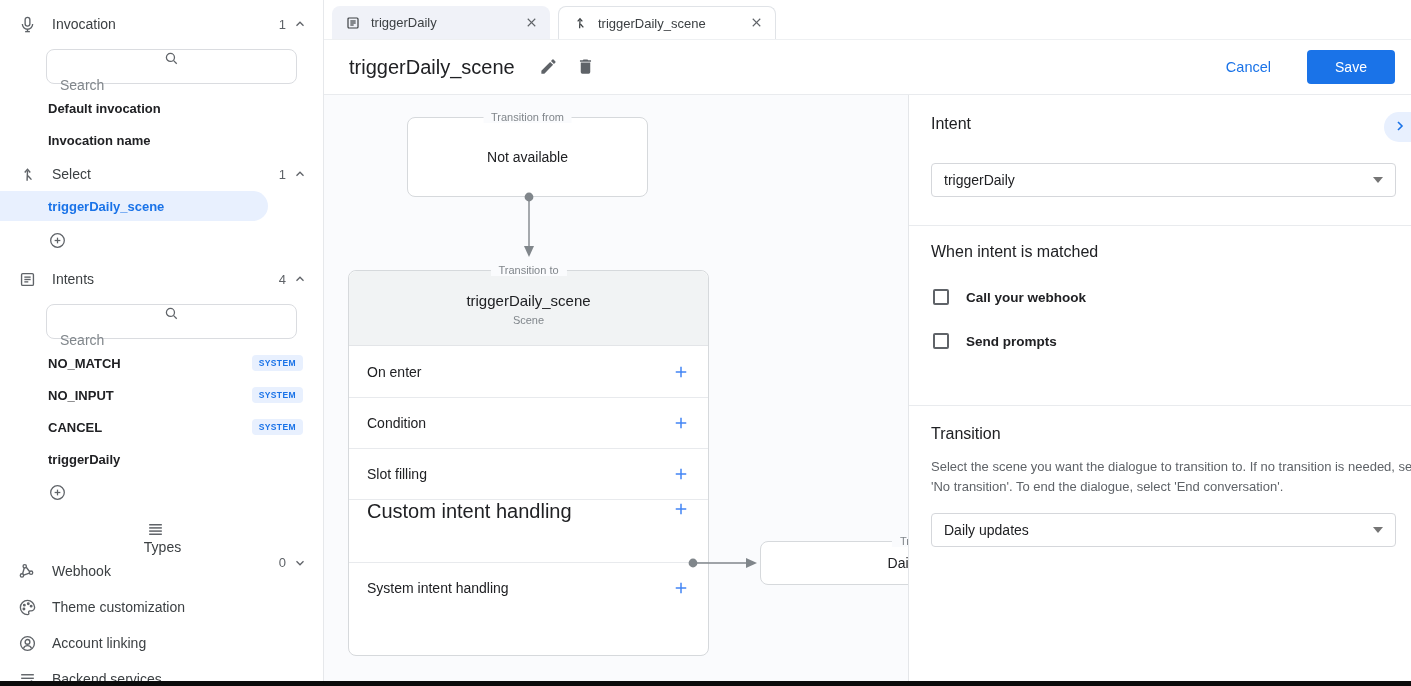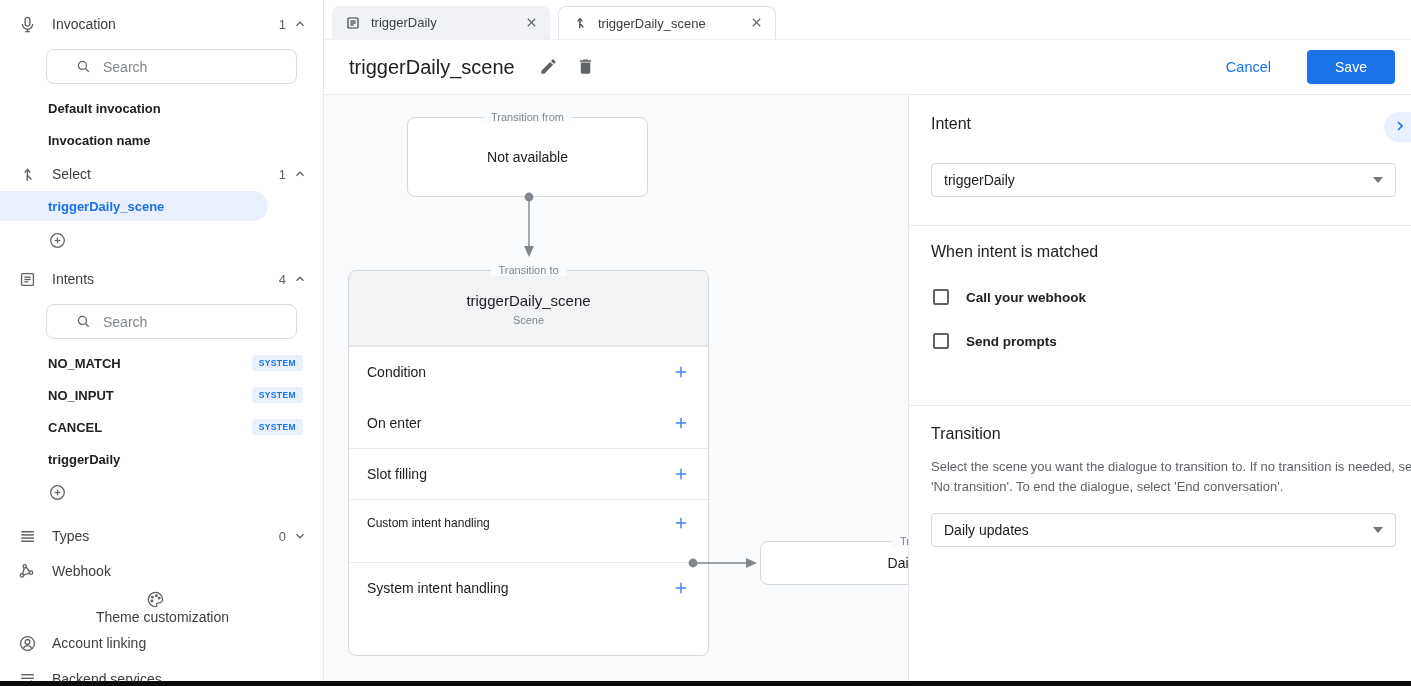--- a/index.html
+++ b/index.html
@@ -11,21 +11,21 @@
     -webkit-font-smoothing:antialiased;
   }
   .app { position:relative; display:flex; width:1411px; height:686px; }
 
   
   .sidebar { width:324px; background:#fff; border-right:1px solid #e6e8eb; padding-top:10px; overflow:hidden; flex:none; }
   .side-row { display:flex; align-items:center; height:28px; padding:0 16px 0 18px; color:#3c4043; font-size:14px; }
   .side-row .icon { width:20px; height:20px; margin-right:14px; color:#5f6368; flex:none; display:flex; align-items:center; }
   .side-count { margin-left:auto; display:flex; align-items:center; gap:7px; color:#5f6368; font-size:13px; }
   .side-count .icon { width:14px; height:14px; margin:0; }
-  .side-search { margin:11px 26px 8px 46px; height:35px; border:1px solid #dadce0; border-radius:8px; display:flex; align-items:center; padding:0 28px; gap:9px; background:#fff; }
+  .side-search { margin:11px 26px 8px 46px; height:35px; border:1px solid #dadce0; border-radius:8px; display:flex; align-items:center; padding:0 11px; gap:9px; background:#fff;flex-direction:column; }
   .side-search svg { flex:none; color:#5f6368; }
   .side-search input { border:none; outline:none; font-family:inherit; font-size:14px; color:#3c4043; width:100%; background:transparent; }
   .side-search input::placeholder { color:#80868b; }
   .side-item { padding-left:48px; padding-right:20px; height:32px; display:flex; align-items:center; font-size:13px; font-weight:700; color:#202124; }
   .side-item.selected { background:#e8f0fe; color:#1a73e8; border-radius:0 20px 20px 0; width:268px; height:30px; margin:3px 0 2px 0; }
   .badge { margin-left:auto; background:#e8f0fe; color:#1a73e8; font-size:8.5px; font-weight:700; letter-spacing:.4px; padding:3px 7px; border-radius:4px; }
   .side-plus { padding-left:48px; height:34px; display:flex; align-items:center; color:#5f6368; }
   .gap8 { height:8px; } .gap4 { height:4px; } .gap10 { height:10px; }
 
   
@@ -55,21 +55,21 @@
   #boxA { left:83px; top:22px; width:241px; height:80px; }
   #boxA .center-text { position:absolute; left:0; right:0; top:31px; text-align:center; font-size:14px; color:#202124; }
   #boxB { left:24px; top:175px; width:361px; height:386px; }
   .card-head { height:75px; background:#f1f3f4; border-bottom:1px solid #e3e5e8; border-radius:8px 8px 0 0; text-align:center; }
   .card-title { padding-top:21px; font-size:15px; color:#202124; }
   .card-sub { padding-top:5px; font-size:11px; color:#80868b; }
   .card-row { height:51px; display:flex; align-items:center; padding:0 18px; font-size:14px; color:#202124; border-top:1px solid #e8eaed; }
   .card-row.first { border-top:none; }
   .plusbtn { margin-left:auto; width:18px; height:18px; color:#4285f4; background:none; border:none; padding:0; cursor:pointer; display:flex; align-items:center; }
   .card-section { border-top:1px solid #e8eaed; padding-bottom:16px; }
-  .card-row-label { height:46px; display:flex; align-items:center; padding:0 18px; font-size:12px; }
+  .card-row-label { height:46px; display:flex; align-items:flex-start; padding:0 18px; font-size:20px; }
   .matched-box { margin:0 16px; height:43px; border:1.5px solid #1a73e8; background:#e8f0fe; border-radius:6px; display:flex; align-items:center; padding:0 14px; font-size:13px; color:#202124; }
   #boxC { left:436px; top:446px; width:340px; height:44px; }
   #boxC .center-text { position:absolute; left:0; right:0; top:13px; text-align:center; font-size:14px; color:#202124; }
   .arrow-svg { position:absolute; overflow:visible; }
 
   
   .panel { flex:1; background:#fff; border-left:1px solid #e4e6e9; position:relative; overflow:hidden; }
   .panel h3 { margin:0; font-size:16px; font-weight:400; color:#202124; position:absolute; left:22px; }
   .pdivider { position:absolute; left:0; right:0; height:1px; background:#e9ebee; }
   .dropdown { position:absolute; left:22px; right:15px; height:34px; border:1px solid #d5d7db; border-radius:4px; display:flex; align-items:center; padding:0 12px; font-size:14px; color:#202124; background:#fff; cursor:pointer; }
@@ -197,21 +197,21 @@
 
     <div class="side-plus">
       <svg viewBox="0 0 24 24" width="19" height="19" fill="none" stroke="currentColor" stroke-width="1.6">
           <circle cx="12" cy="12" r="8.6"></circle>
           <line x1="12" y1="8.4" x2="12" y2="15.6"></line>
           <line x1="8.4" y1="12" x2="15.6" y2="12"></line>
         </svg>
     </div>
     <div class="gap10"></div>
 
-    <div class="side-row" style="height:34px;">
+    <div class="side-row" style="height:34px;flex-direction:column;">
       <span class="icon">
         <svg viewBox="0 0 24 24" width="19" height="19" fill="none" stroke="currentColor" stroke-width="1.9">
             <line x1="4" y1="6" x2="20" y2="6"></line>
             <line x1="4" y1="10" x2="20" y2="10"></line>
             <line x1="4" y1="14" x2="20" y2="14"></line>
             <line x1="4" y1="18" x2="20" y2="18"></line>
           </svg>
       </span>
       <span>Types</span>
       <span class="side-count">
@@ -231,21 +231,21 @@
             <circle cx="5" cy="17" r="2.1"></circle>
             <circle cx="16.5" cy="13.5" r="2.1"></circle>
             <line x1="7.9" y1="7.6" x2="5.8" y2="14.9"></line>
             <line x1="10.4" y1="6.6" x2="14.8" y2="12.3"></line>
             <line x1="7.1" y1="16.5" x2="14.4" y2="14.1"></line>
           </svg>
       </span>
       <span>Webhook</span>
     </div>
 
-    <div class="side-row" style="height:36px;flex-direction:column;">
+    <div class="side-row" style="height:36px;">
       <span class="icon">
         <svg viewBox="0 0 24 24" width="19" height="19" fill="none" stroke="currentColor" stroke-width="1.7">
             <path d="M12 3a9 9 0 1 0 0 18c1.4 0 2.1-1 1.6-2.1-.6-1.3.1-2.6 1.5-2.6h1.4A4.5 4.5 0 0 0 21 11.8C20.8 6.9 16.9 3 12 3z"></path>
             <circle cx="8" cy="9" r="1" fill="currentColor"></circle>
             <circle cx="13" cy="7.3" r="1" fill="currentColor"></circle>
             <circle cx="16.6" cy="10.3" r="1" fill="currentColor"></circle>
             <circle cx="7.5" cy="13.8" r="1" fill="currentColor"></circle>
           </svg>
       </span>
       <span>Theme customization</span>
@@ -349,31 +349,31 @@
           <line x1="8" y1="10" x2="8" y2="56" stroke="#80868b" stroke-width="1.4"></line>
           <polygon points="3,55 13,55 8,66" fill="#80868b"></polygon>
         </svg>
 
         <div class="flow-box" id="boxB">
           <span class="flow-legend">Transition to</span>
           <div class="card-head">
             <div class="card-title">triggerDaily_scene</div>
             <div class="card-sub">Scene</div>
           </div>
-          <div class="card-row">
-            <span>Condition</span>
+          <div class="card-row first">
+            <span>On enter</span>
             <button class="plusbtn">
                 <svg viewBox="0 0 24 24" width="18" height="18" fill="none" stroke="currentColor" stroke-width="2">
                   <line x1="12" y1="5" x2="12" y2="19"></line>
                   <line x1="5" y1="12" x2="19" y2="12"></line>
                 </svg>
               </button>
           </div>
-          <div class="card-row first">
-            <span>On enter</span>
+          <div class="card-row">
+            <span>Condition</span>
             <button class="plusbtn">
                 <svg viewBox="0 0 24 24" width="18" height="18" fill="none" stroke="currentColor" stroke-width="2">
                   <line x1="12" y1="5" x2="12" y2="19"></line>
                   <line x1="5" y1="12" x2="19" y2="12"></line>
                 </svg>
               </button>
           </div>
           <div class="card-row">
             <span>Slot filling</span>
             <button class="plusbtn">

